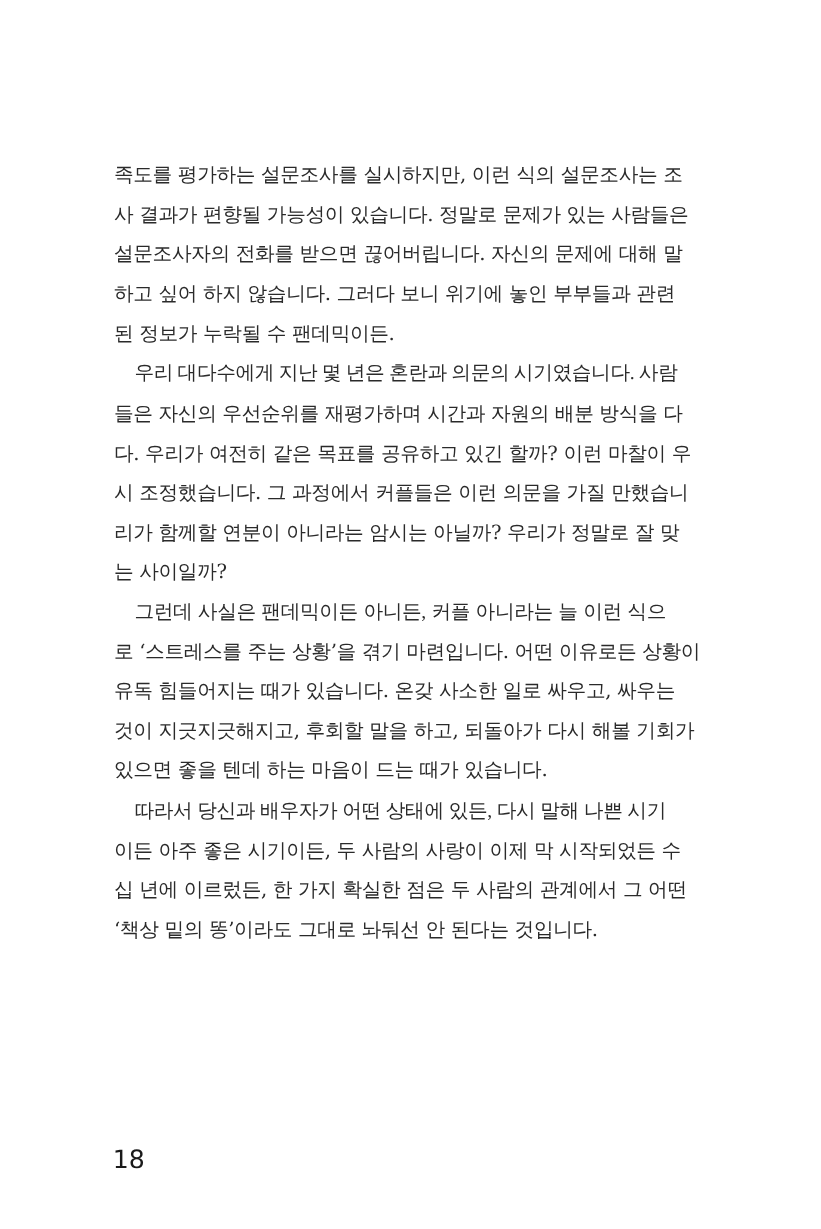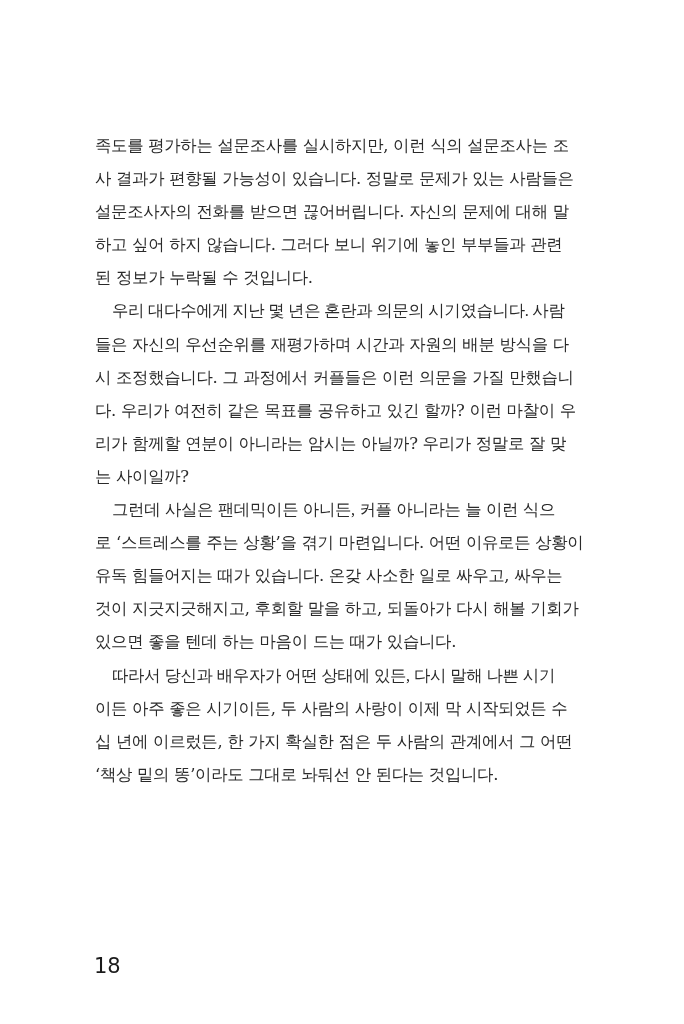--- a/index.html
+++ b/index.html
@@ -58,28 +58,28 @@
 <body>
 
 <div class="page">
   <div class="text-block">
 
     <div>
       <div class="line">족도를 평가하는 설문조사를 실시하지만, 이런 식의 설문조사는 조</div>
       <div class="line">사 결과가 편향될 가능성이 있습니다. 정말로 문제가 있는 사람들은</div>
       <div class="line">설문조사자의 전화를 받으면 끊어버립니다. 자신의 문제에 대해 말</div>
       <div class="line">하고 싶어 하지 않습니다. 그러다 보니 위기에 놓인 부부들과 관련</div>
-      <div class="line last">된 정보가 누락될 수 것입니다.</div>
+      <div class="line last">된 정보가 누락될 수 팬데믹이든.</div>
     </div>
 
     <div>
       <div class="line indent">우리 대다수에게 지난 몇 년은 혼란과 의문의 시기였습니다. 사람</div>
       <div class="line">들은 자신의 우선순위를 재평가하며 시간과 자원의 배분 방식을 다</div>
+      <div class="line">다. 우리가 여전히 같은 목표를 공유하고 있긴 할까? 이런 마찰이 우</div>
       <div class="line">시 조정했습니다. 그 과정에서 커플들은 이런 의문을 가질 만했습니</div>
-      <div class="line">다. 우리가 여전히 같은 목표를 공유하고 있긴 할까? 이런 마찰이 우</div>
       <div class="line">리가 함께할 연분이 아니라는 암시는 아닐까? 우리가 정말로 잘 맞</div>
       <div class="line last">는 사이일까?</div>
     </div>
 
     <div>
       <div class="line indent">그런데 사실은 팬데믹이든 아니든, 커플 아니라는 늘 이런 식으</div>
       <div class="line">로 ‘스트레스를 주는 상황’을 겪기 마련입니다. 어떤 이유로든 상황이</div>
       <div class="line">유독 힘들어지는 때가 있습니다. 온갖 사소한 일로 싸우고, 싸우는</div>
       <div class="line">것이 지긋지긋해지고, 후회할 말을 하고, 되돌아가 다시 해볼 기회가</div>
       <div class="line last">있으면 좋을 텐데 하는 마음이 드는 때가 있습니다.</div>

